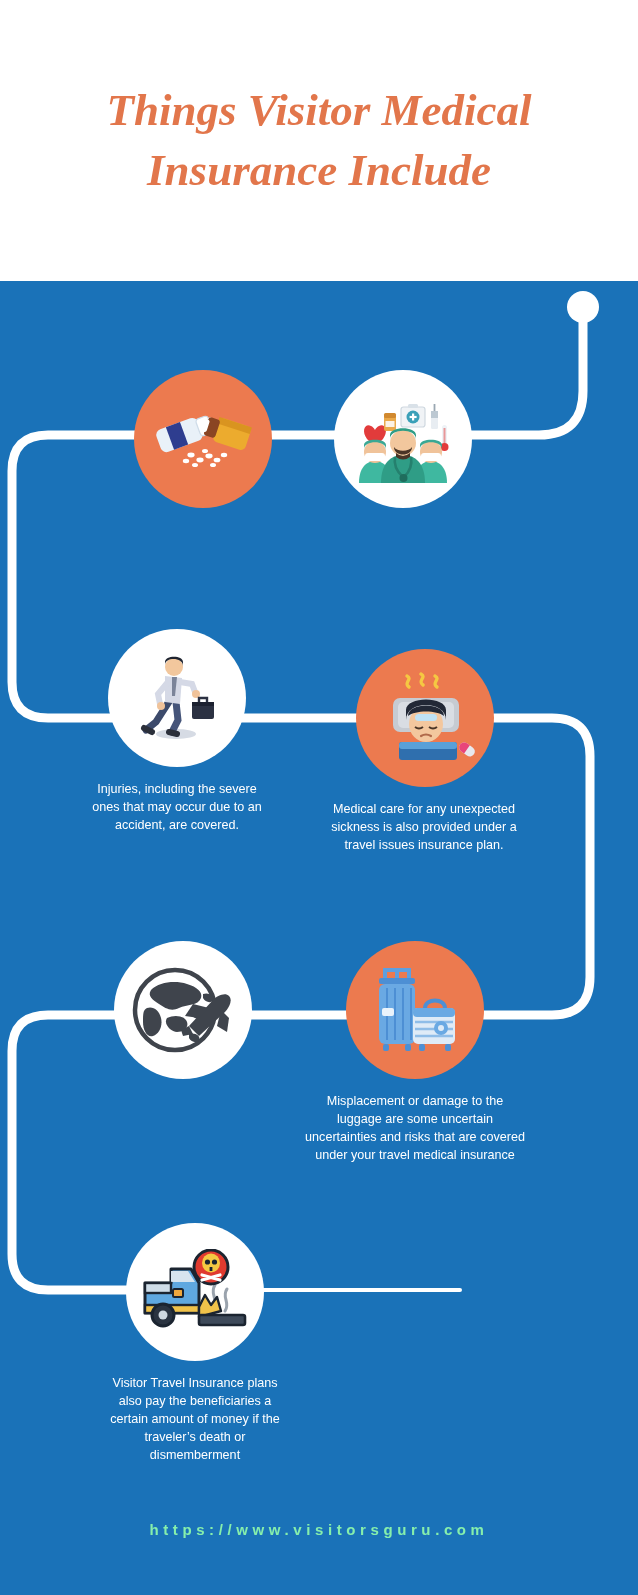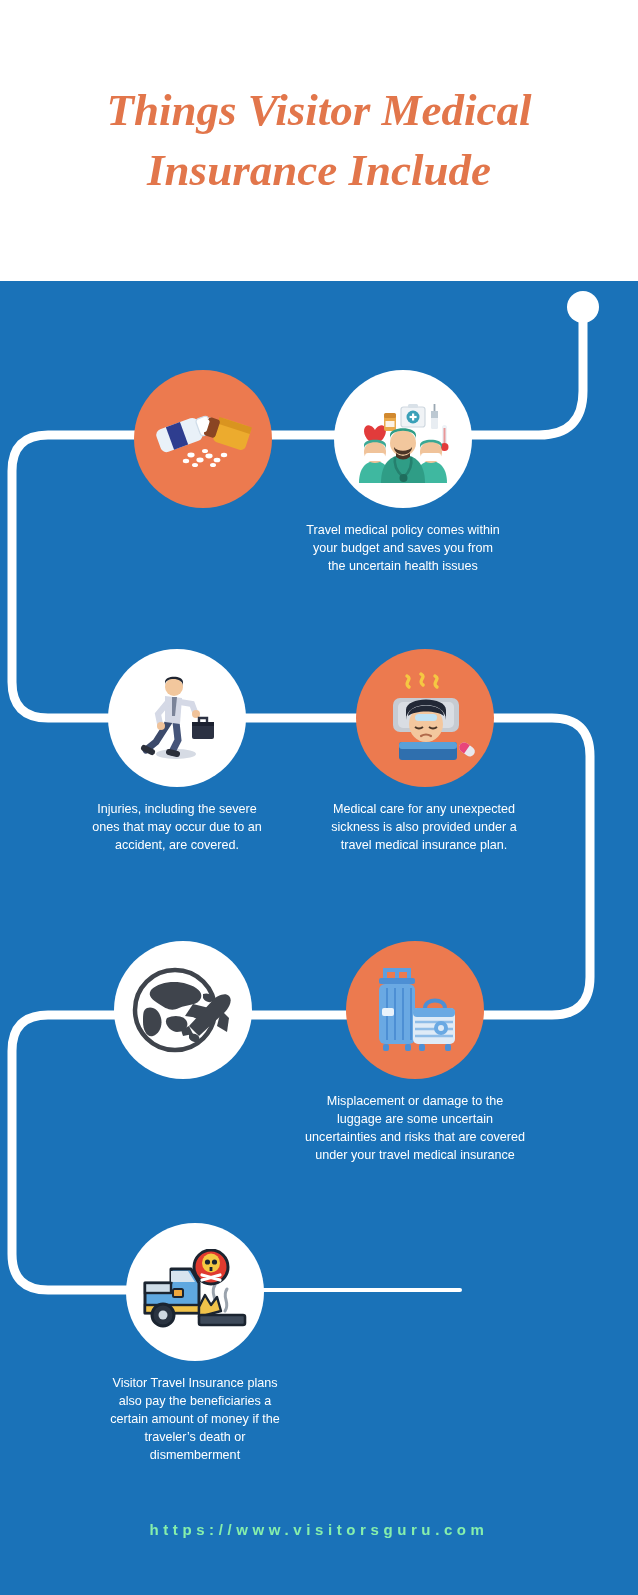--- a/index.html
+++ b/index.html
@@ -76,21 +76,21 @@
     color:#ffffff;
     font-size:12.6px;
     line-height:1.42;
     text-align:center;
     font-family:"Liberation Sans", sans-serif;
   }
 
   
   #node1 { left:108px; top:89px; }
   #node2 { left:308px; top:89px; }
-  #node3 { left:82px;  top:368px; }
+  #node3 { left:82px;  top:348px; }
   #node4 { left:330px; top:368px; }
   #node5 { left:88px;  top:660px; }
   #node6 { left:320px; top:660px; }
   #node7 { left:100px; top:942px; }
 
   #node1 .caption { width:178px; margin-left:6px; }
   #node2 .caption { width:196px; margin-left:-3px; }
   #node3 .caption { width:190px; }
   #node4 .caption { width:196px; margin-left:-4px; }
   #node5 .caption { width:200px; margin-left:-5px; }
@@ -230,21 +230,20 @@
             <path d="M39 44 C39 33 65 33 65 44 L65 40 C65 31 39 31 39 40 Z" fill="#2f9d86"></path>
             <path d="M43 52 C43 62 61 62 61 52 C58 57 46 57 43 52 Z" fill="#4a3526"></path>
             <path d="M45 58 Q52 64 59 58 L59 62 Q52 67 45 62 Z" fill="#4a3526"></path>
 
             <path d="M44 62 C42 74 50 80 52 82" fill="none" stroke="#25806e" stroke-width="2.6"></path>
             <path d="M60 62 C62 74 55 80 53 82" fill="none" stroke="#25806e" stroke-width="2.6"></path>
             <circle cx="52.5" cy="83" r="4" fill="#1f6d5d"></circle>
           </g>
         </svg>
       </div>
-      <div class="caption">Travel medical policy comes within your budget and saves you from the uncertain health issues</div>
     </div>
 
     <div class="node" id="node3">
       <div class="circle white">
         <svg class="icon-svg" width="90" height="88" viewBox="0 0 90 88">
           <ellipse cx="44" cy="80" rx="20" ry="5" fill="#d6dbe4"></ellipse>
 
           <path d="M38 46 L24 68 L14 76" fill="none" stroke="#3c4a6b" stroke-width="7" stroke-linecap="round"></path>
           <path d="M44 48 L46 66 L40 78" fill="none" stroke="#46557a" stroke-width="7" stroke-linecap="round"></path>
           <path d="M12 74 L20 78" stroke="#2b2f3a" stroke-width="6" stroke-linecap="round"></path>
@@ -296,21 +295,21 @@
 
           <rect x="26" y="70" width="58" height="18" rx="3" fill="#2f6fae"></rect>
           <rect x="26" y="70" width="58" height="7" rx="3" fill="#59a0d8"></rect>
 
           <g transform="rotate(35 93 78)">
             <rect x="85" y="72" width="17" height="10" rx="5" fill="#e8e8ee"></rect>
             <path d="M85 77 a5 5 0 0 1 5 -5 h3.5 v10 H90 a5 5 0 0 1 -5 -5 z" fill="#e8457a"></path>
           </g>
         </svg>
       </div>
-      <div class="caption">Medical care for any unexpected sickness is also provided under a travel medical insurance plan.</div>
+      <div class="caption">Medical care for any unexpected sickness is also provided under a travel issues insurance plan.</div>
     </div>
 
     <div class="node" id="node5">
       <div class="circle white">
         <svg class="icon-svg" width="108" height="92" viewBox="0 0 108 92">
 
           <circle cx="46" cy="46" r="40" fill="none" stroke="#3f444c" stroke-width="4.5"></circle>
 
           <g fill="#3f444c">
             <path d="M22 26 C30 18 46 16 58 20 C68 23 74 28 72 34 C69 42 58 40 50 44 C42 48 36 44 30 40 C24 36 18 32 22 26 Z"></path>

